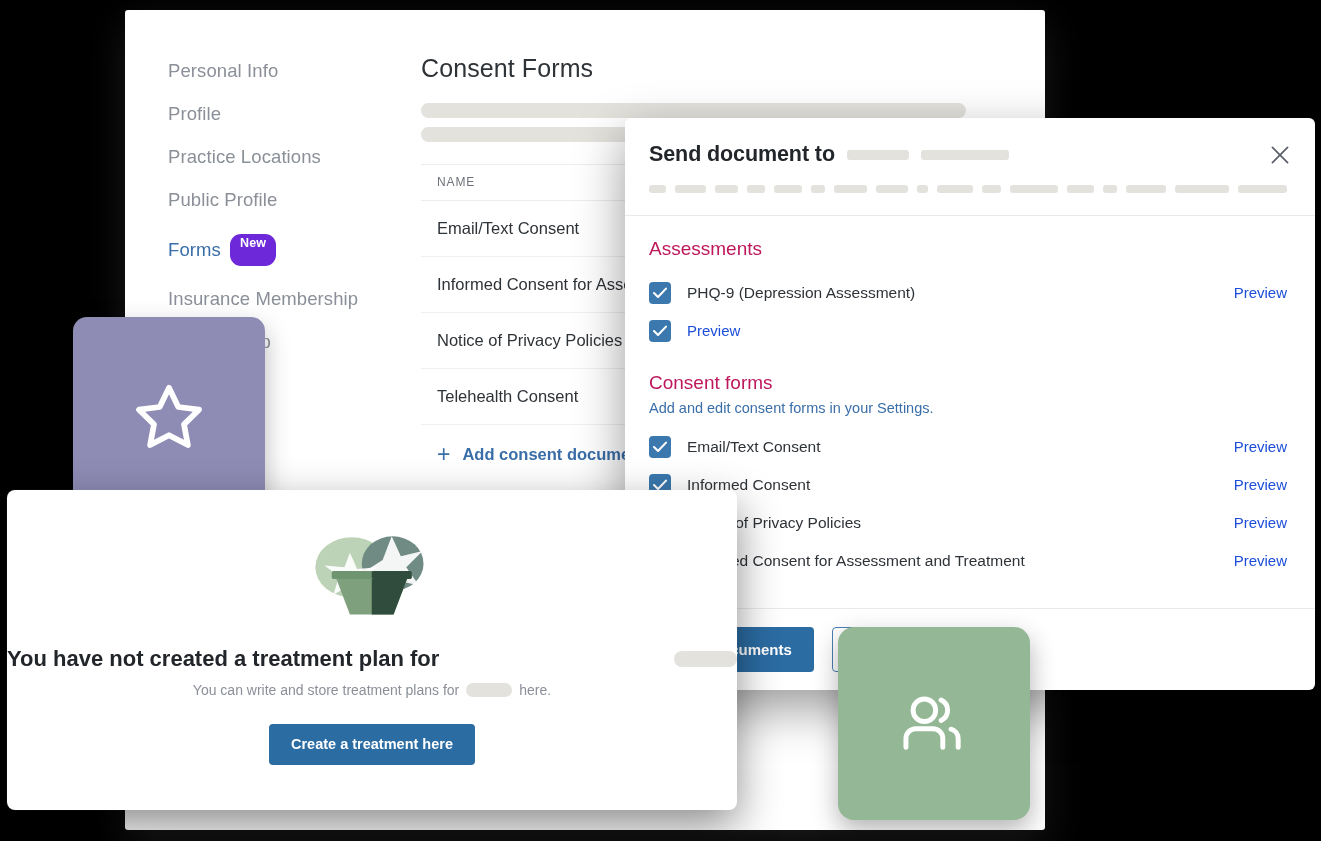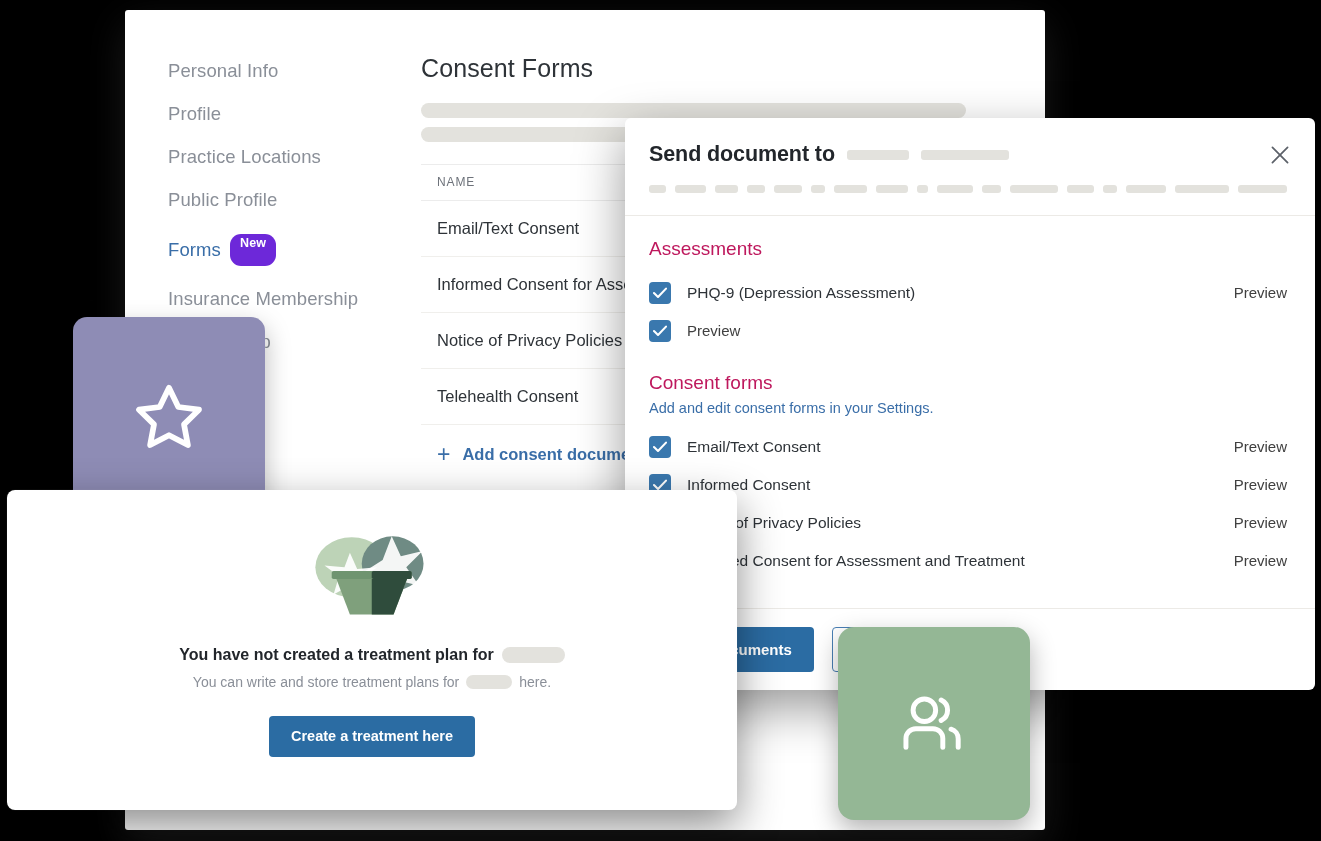--- a/index.html
+++ b/index.html
@@ -129,26 +129,26 @@
     box-shadow: 0 16px 44px rgba(0,0,0,0.45), 0 0 0 1px rgba(255,255,255,0.04);
     overflow: hidden;
   }
   .tp-inner {
     position: absolute;
     left: 0; right: 0; top: 30px;
     text-align: center;
   }
   .tp-illus { height: 100px; margin-bottom: 22px; }
   .tp-title {
-    font-size: 16px;
+    font-size: 22px;
     font-weight: bold;
     color: #22262b;
     display: flex;
     align-items: center;
-    justify-content: center;
+    justify-content: space-between;
     gap: 8px;
     margin-bottom: 10px;
   }
   .tp-sub {
     font-size: 14px;
     color: #8a8f98;
     display: flex;
     align-items: center;
     justify-content: center;
     gap: 7px;
@@ -242,21 +242,21 @@
   }
   .cb svg { position: absolute; left: 4px; top: 5px; }
   .opt-label {
     font-size: 15.5px;
     color: #2e3338;
     flex: 1 1 auto;
     white-space: nowrap;
   }
   .preview-link {
     font-size: 15px;
-    color: #404040;
+    color: #1d4ed8;
     text-decoration: none;
     cursor: pointer;
     white-space: nowrap;
   }
   .sec-gap { height: 22px; }
 
   .modal-foot {
     position: absolute;
     left: 0; right: 0; bottom: 0;
     border-top: 1px solid #eceae6;

